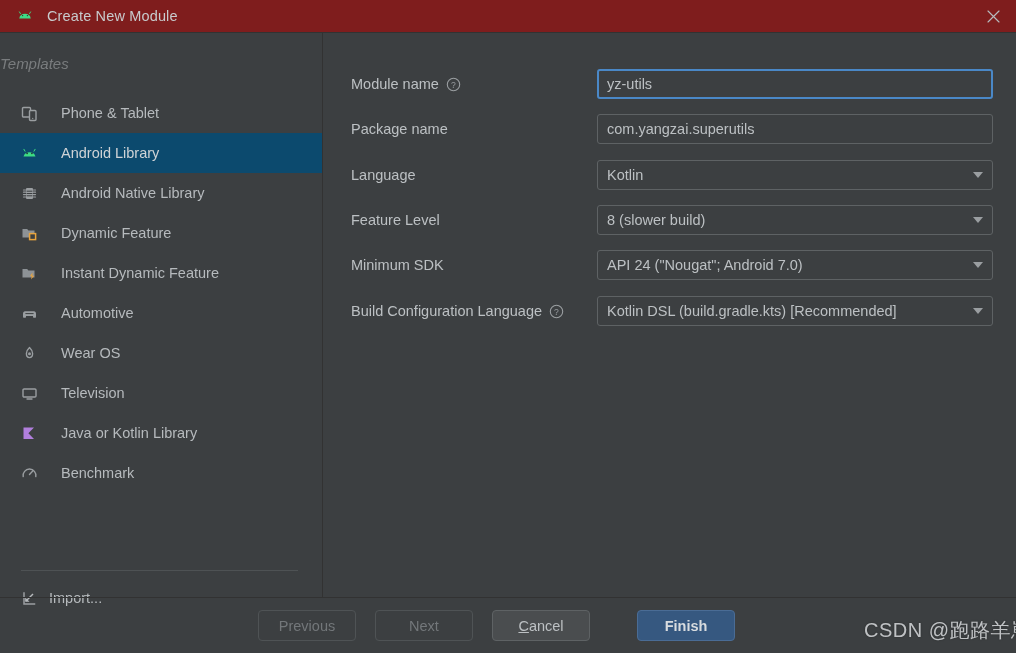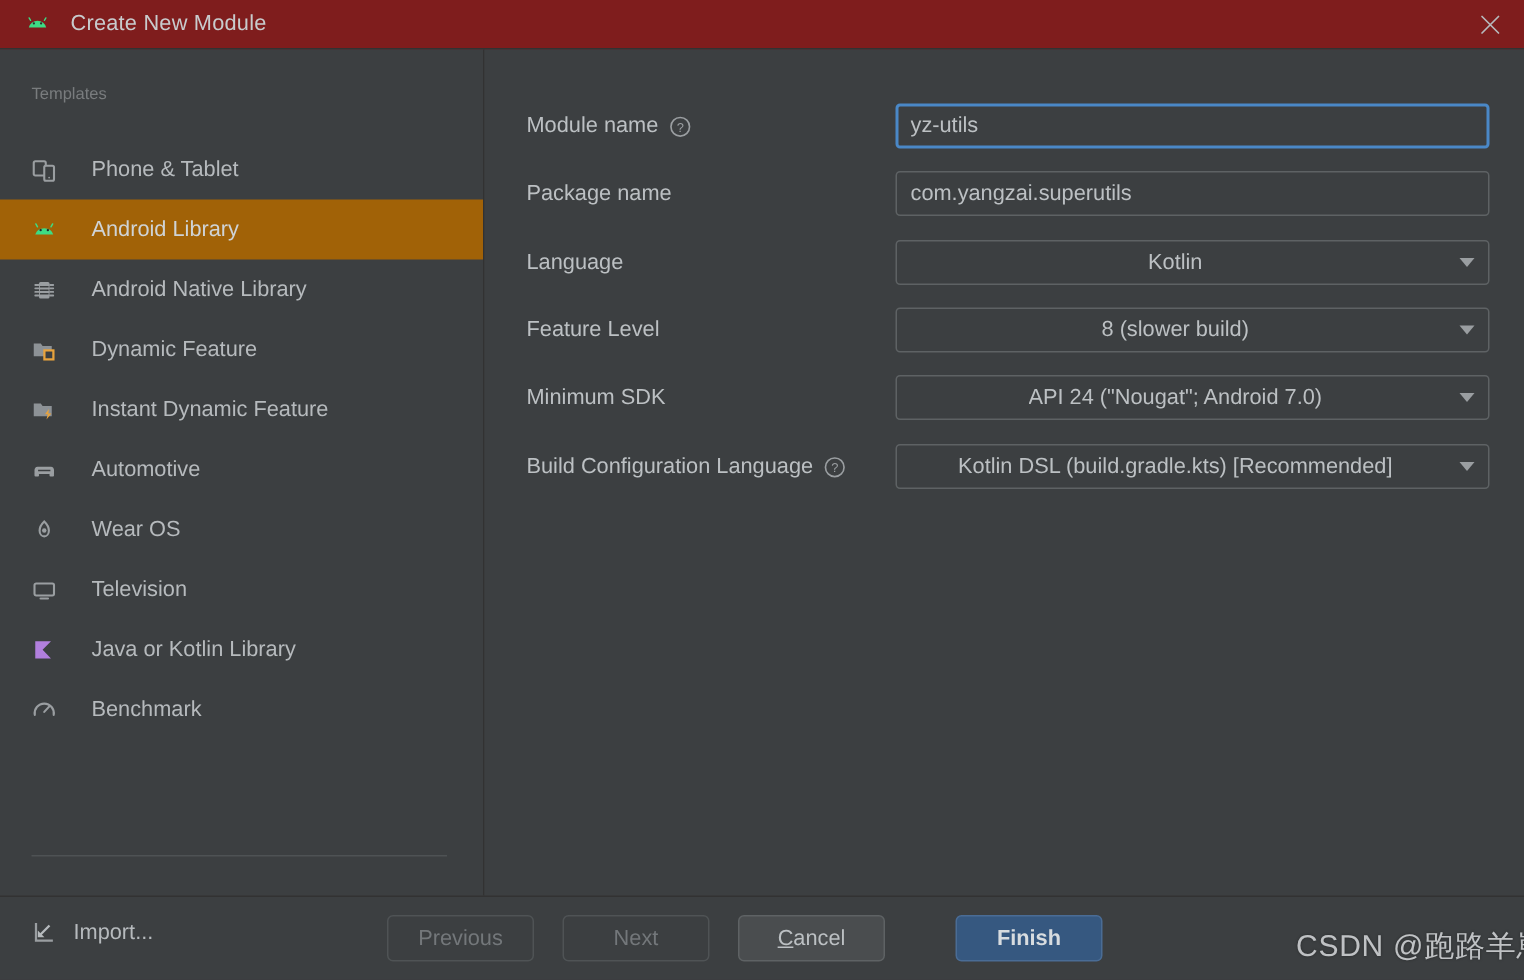--- a/index.html
+++ b/index.html
@@ -48,51 +48,50 @@
   #sidebar {
     width: 323px; flex: 0 0 323px;
     background: #3c3f41;
     border-right: 1px solid #323232;
     position: relative;
     padding-top: 0;
   }
   #templates-header {
     height: 60px;
     display: flex; align-items: center;
-    padding-left: 21px;
-    font-size: 11px; color: #797c7e;
+    font-size: 15px; color: #797c7e; font-style: italic;
   }
   .tpl-item {
     height: 40px;
     display: flex; align-items: center;
     padding-left: 21px;
     cursor: pointer;
     color: #b6babd;
     font-size: 14.5px;
   }
-  .tpl-item.selected { background: #a16207; color: #cfd3d6; }
+  .tpl-item.selected { background: #0c4a6e; color: #cfd3d6; }
   .tpl-item .ico {
     width: 17px; height: 17px; flex: 0 0 17px;
     margin-right: 11px;
     display: flex; align-items: center; justify-content: center;
   }
   .tpl-item .lbl { white-space: nowrap; margin-left: 12px; }
 
   #sidebar-sep {
     position: absolute;
     left: 21px; right: 24px;
     top: 537px;
     height: 1px;
     background: #4e5254;
   }
   #import-row {
     position: absolute;
     left: 0; right: 0; top: 557px;
     height: 40px;
-    display: flex; align-items: flex-end;
+    display: flex; align-items: flex-start;
     padding-left: 21px;
     cursor: pointer;
     color: #b6babd; font-size: 14.5px;
   }
   #import-row .ico {
     width: 17px; height: 17px; flex: 0 0 17px;
     margin-right: 11px;
     display: flex; align-items: center; justify-content: center;
   }
 
@@ -122,21 +121,21 @@
     border-radius: 3px;
     display: flex; align-items: center;
     padding: 0 9px;
     font-size: 14.5px; color: #bcc0c3;
     cursor: text;
   }
   .field.focused {
     border: 2px solid #4a88c7;
     padding: 0 8px;
   }
-  .field.select { cursor: default; padding-right: 32px; justify-content: center; }
+  .field.select { cursor: default; padding-right: 32px; }
   .field .val { white-space: nowrap; overflow: hidden; }
   .arrow {
     position: absolute; right: 9px; top: 50%;
     transform: translateY(-50%);
     width: 0; height: 0;
     border-left: 5px solid transparent;
     border-right: 5px solid transparent;
     border-top: 6px solid #9a9ea1;
   }
 

